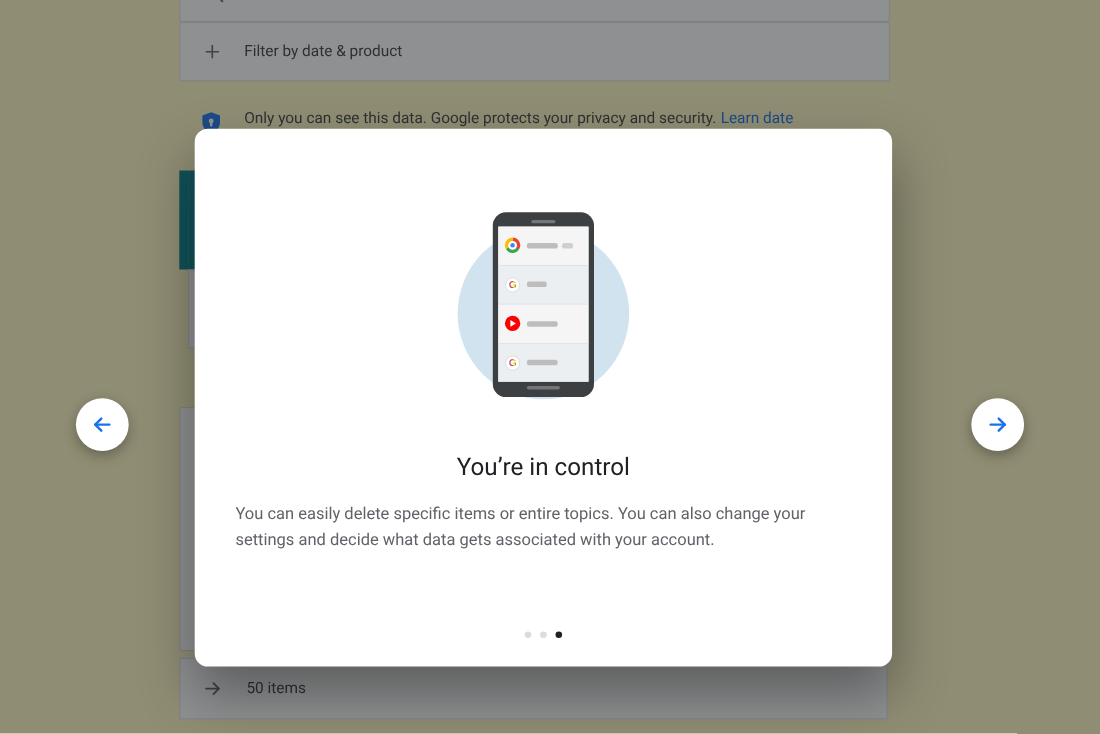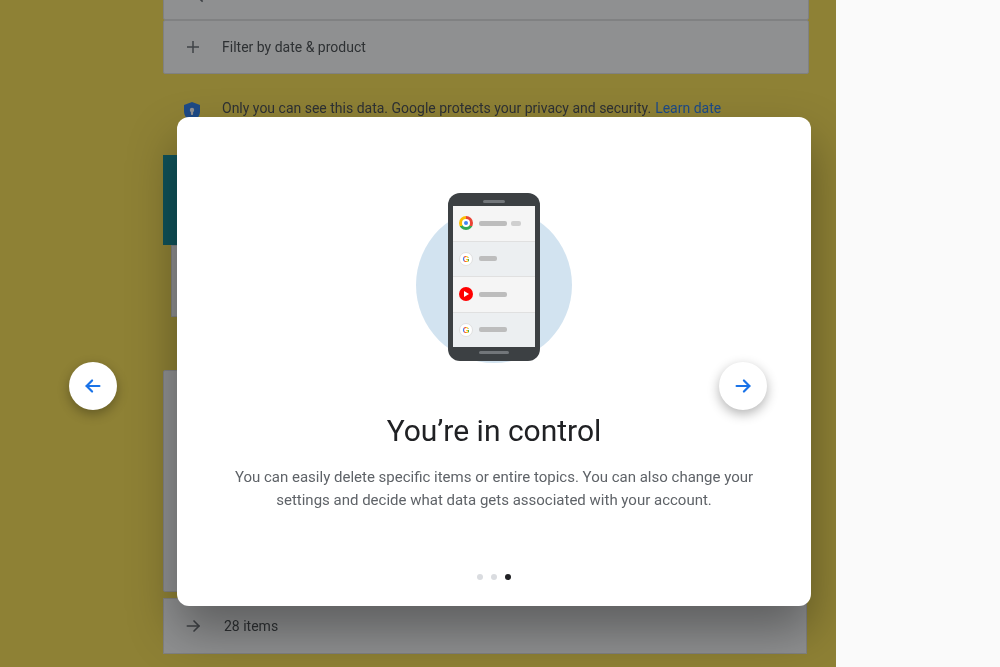--- a/index.html
+++ b/index.html
@@ -1,16 +1,16 @@
 <!DOCTYPE html>
 <html><head>
 <meta charset="utf-8">
 <style>
   html,body{margin:0;padding:0;height:100%;font-family:'Roboto','Helvetica Neue',Arial,sans-serif;background:#fafafa;overflow:hidden}
-  .page{position:relative;width:836px;height:667px;background:#fde047;overflow:hidden}
+  .page{position:relative;width:1000px;height:667px;background:#fef9c3;overflow:hidden}
   .card{position:absolute;left:163px;width:644px;background:#fff;border:1px solid #e0e0e0;border-radius:2px}
   .search-card{top:-30px;height:48px}
   .search-row{display:flex;align-items:center;height:48px;padding:0 20px;color:#616161}
   .search-row .icon{width:24px;display:flex;justify-content:center}
   .filter-card{top:20px;height:52px}
   .filter-row{display:flex;align-items:center;height:52px;padding:0 20px;color:#3c4043;font-size:14px}
   .plus-icon{width:18px;height:18px;margin-right:20px;color:#5f6368}
   .privacy-row{position:absolute;left:180px;top:100px;display:flex;align-items:flex-start;font-size:14px;color:#3c4043}
   .shield-icon{width:24px;height:24px;margin-right:18px}
   .privacy-row a{color:#1a73e8;text-decoration:none;margin-left:4px}
@@ -38,22 +38,22 @@
   .phone .bar.short{width:18px}
   .phone .bar2{height:5px;background:#cfcfcf;border-radius:2px;width:10px;margin-left:4px}
   .phone .home{width:30px;height:3px;background:#72767a;border-radius:2px;margin:4px auto 1px}
   .chrome-icon{background:conic-gradient(#ea4335 0 120deg,#34a853 120deg 240deg,#fbbc04 240deg 360deg);position:relative}
   .chrome-icon::after{content:"";position:absolute;inset:3px;background:#fff;border-radius:50%}
   .chrome-icon::before{content:"";position:absolute;inset:5px;background:#4285f4;border-radius:50%;z-index:1}
   .g-icon{background:#fff;border:1px solid #e0e0e0;box-sizing:border-box;display:flex;align-items:center;justify-content:center;font:700 9px Arial;color:#4285f4}
   .g-icon::before{content:"G";background:linear-gradient(90deg,#4285f4 25%,#ea4335 25% 50%,#fbbc04 50% 75%,#34a853 75%);-webkit-background-clip:text;background-clip:text;color:transparent}
   .yt-icon{background:#ff0000;border-radius:3px;position:relative}
   .yt-icon::after{content:"";position:absolute;left:5px;top:4px;border-left:5px solid #fff;border-top:3px solid transparent;border-bottom:3px solid transparent}
-  .modal-title{font-size:30px;color:#202124;margin:0 0 18px;font-weight:400}
-  .modal-body{font-size:15px;color:#5f6368;text-align:center;line-height:1.55;max-width:560px;margin:0}
+  .modal-title{font-size:22px;color:#202124;margin:0 0 18px;font-weight:400}
+  .modal-body{font-size:15px;color:#5f6368;text-align:left;line-height:1.55;max-width:560px;margin:0}
   .dots{position:absolute;bottom:26px;left:0;right:0;display:flex;justify-content:center;gap:8px}
   .dot{width:6px;height:6px;border-radius:50%;background:#dadce0}
   .dot.active{background:#202124}
   .nav-btn{position:absolute;top:362px;width:48px;height:48px;border-radius:50%;background:#fff;box-shadow:0 4px 12px rgba(0,0,0,0.3);display:flex;align-items:center;justify-content:center;cursor:pointer}
   .nav-btn.prev{left:69px}
   .nav-btn.next{right:69px}
   .nav-btn svg{width:22px;height:22px;stroke:#1a73e8;stroke-width:2.4;fill:none;stroke-linecap:round;stroke-linejoin:round}
 </style>
 </head>
 <body>
@@ -100,21 +100,21 @@
   <div class="white-card"></div>
   <div class="item-card"></div>
 
   <div class="footer-row">
     <span class="arrow-icon">
       <svg viewBox="0 0 24 24" width="20" height="20" fill="none" stroke="#5f6368" stroke-width="2" stroke-linecap="round" stroke-linejoin="round">
           <line x1="4" y1="12" x2="18" y2="12"></line>
           <polyline points="12 6 18 12 12 18"></polyline>
         </svg>
     </span>
-    <span>28 items</span>
+    <span>50 items</span>
   </div>
 
   <div class="overlay"></div>
 
   <div class="modal">
     <div class="phone-wrap">
       <div class="circle-bg"></div>
       <div class="phone">
         <div class="speaker"></div>
         <div class="screen">

